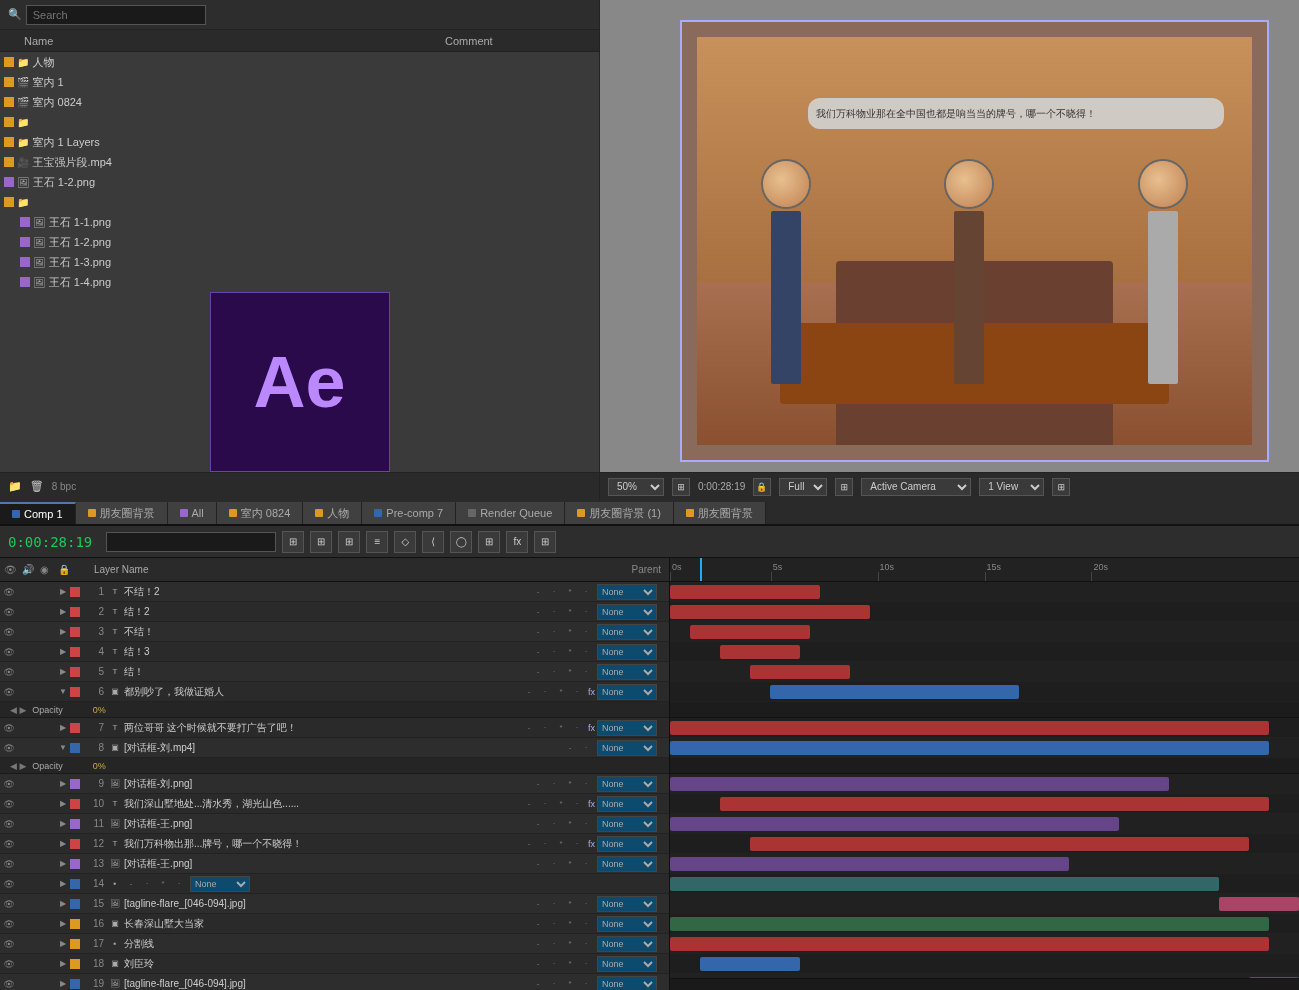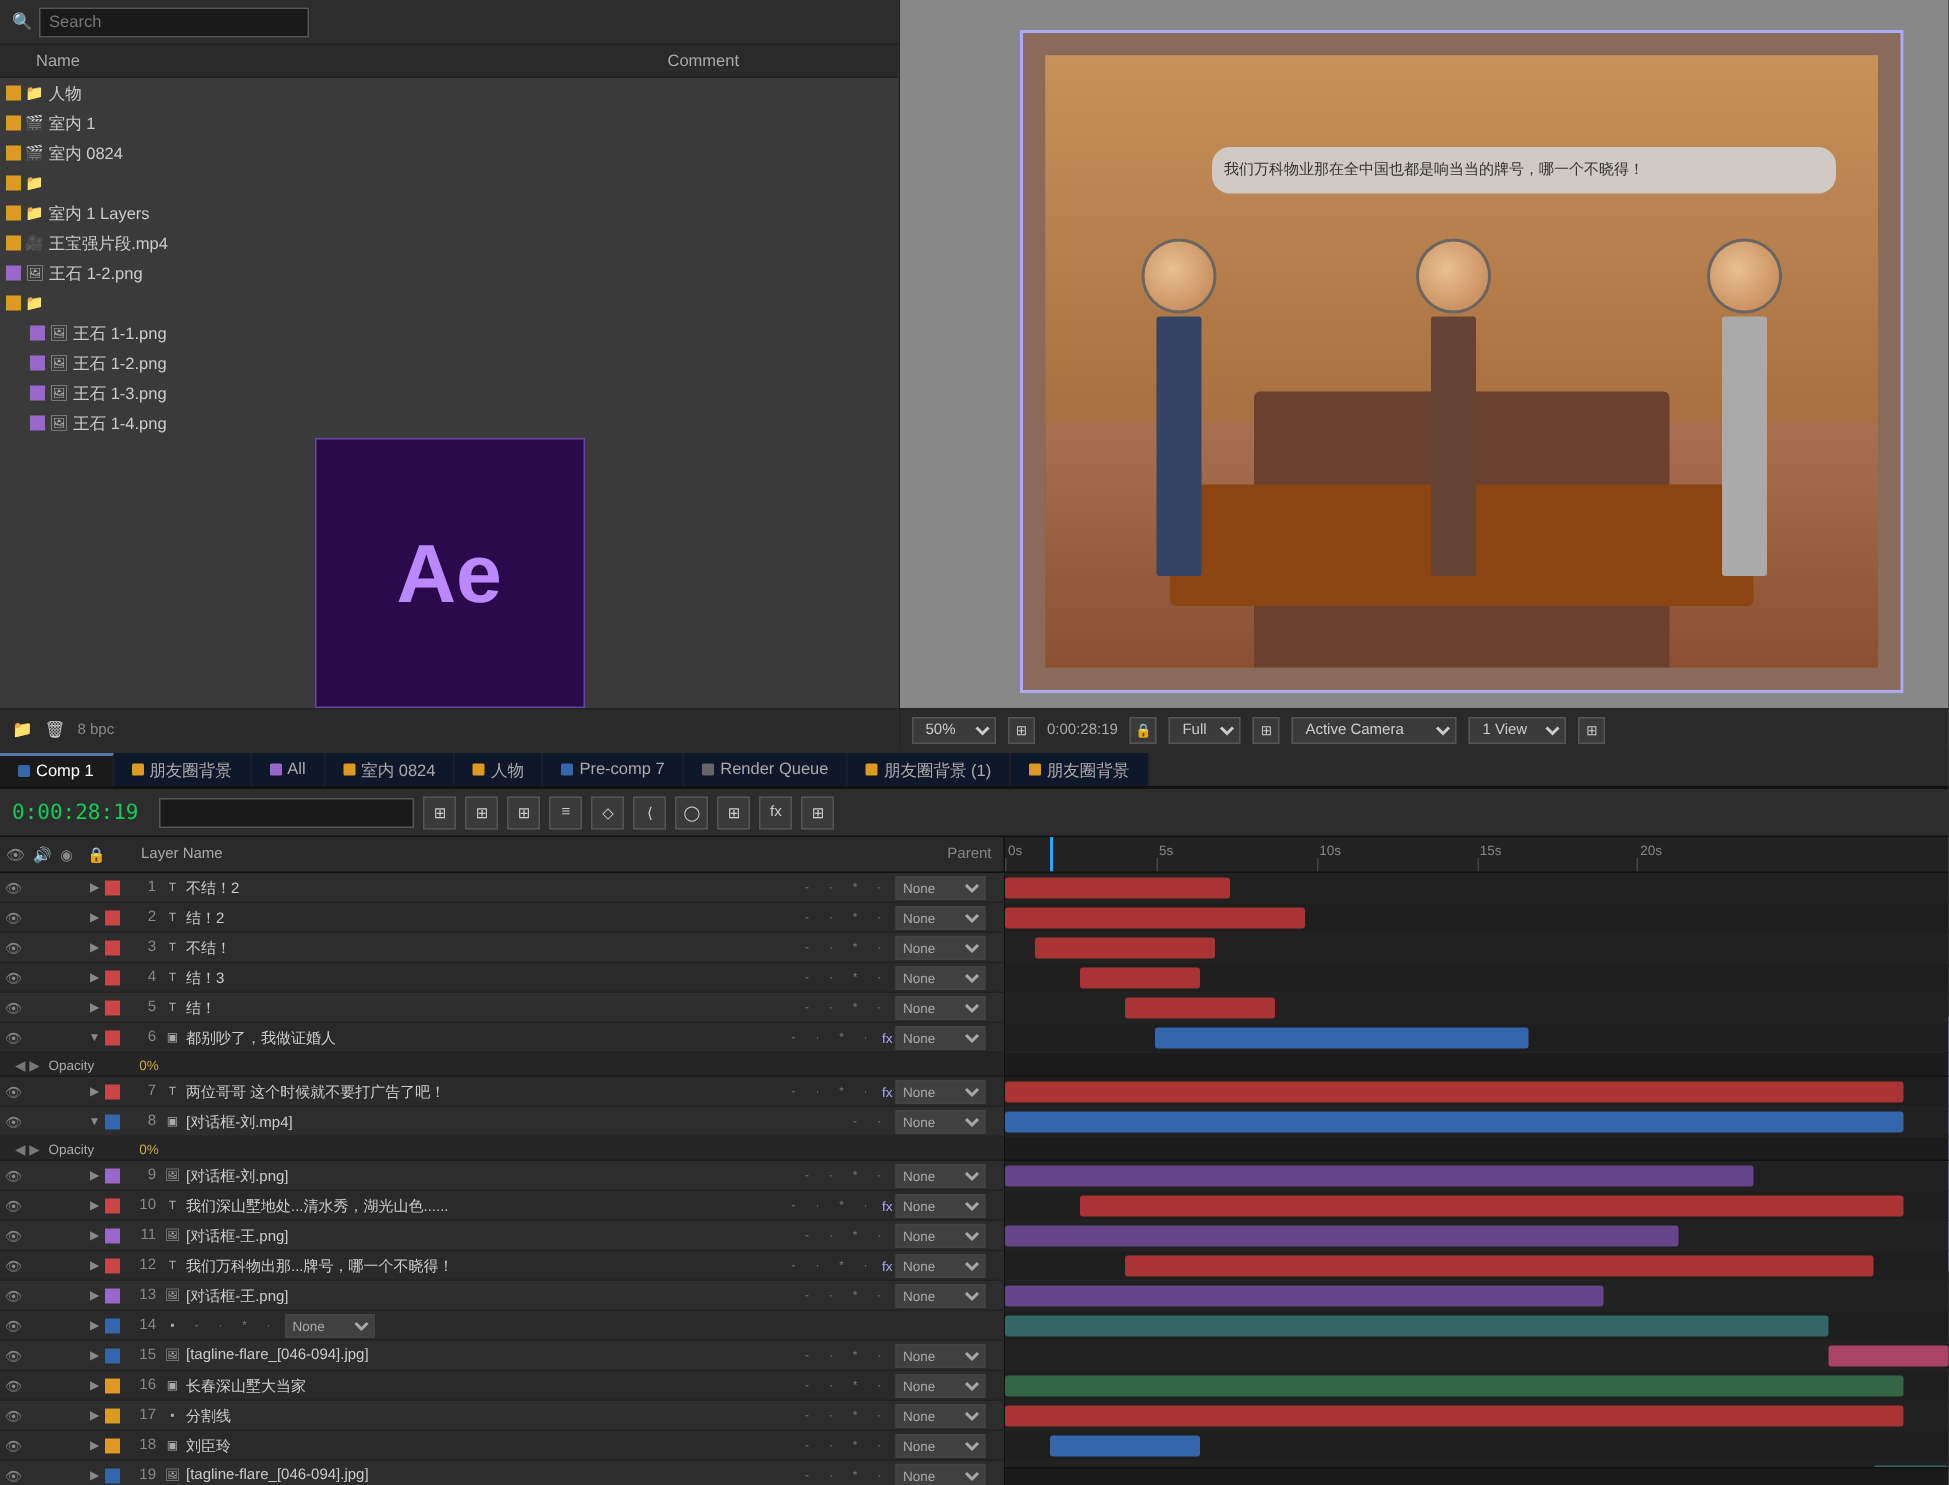--- a/index.html
+++ b/index.html
@@ -109,21 +109,21 @@
       width: 180px;
       height: 180px;
       background: #2a0a4a;
       display: flex;
       align-items: center;
       justify-content: center;
       border: 1px solid #6644aa;
     }
 
     .ae-text {
-      font-size: 55px;
+      font-size: 72px;
       font-weight: bold;
       color: #bb88ff;
       font-family: Arial, sans-serif;
     }
 
     .project-bottom {
       height: 28px;
       background: #2a2a2a;
       border-top: 1px solid #222;
       display: flex;
@@ -229,21 +229,21 @@
       overflow: hidden;
     }
 
     .tab {
       height: 22px;
       padding: 0 12px;
       display: flex;
       align-items: center;
       font-size: 11px;
       color: #aaa;
-      background: #0f172a;
+      background: #404040;
       border-right: 1px solid #222;
       cursor: pointer;
       gap: 4px;
       flex-shrink: 0;
     }
 
     .tab.active {
       background: #1a1a1a;
       color: #fff;
       border-top: 2px solid #5577aa;
@@ -422,21 +422,21 @@
     .lr-parent {
       width: 70px;
       display: flex;
       align-items: center;
       gap: 2px;
     }
 
     .lr-parent-select {
       width: 60px;
       height: 16px;
-      background: #404040;
+      background: #0c4a6e;
       border: 1px solid #444;
       color: #aaa;
       font-size: 9px;
     }
 
     
     .timeline-tracks {
       flex: 1;
       display: flex;
       flex-direction: column;

